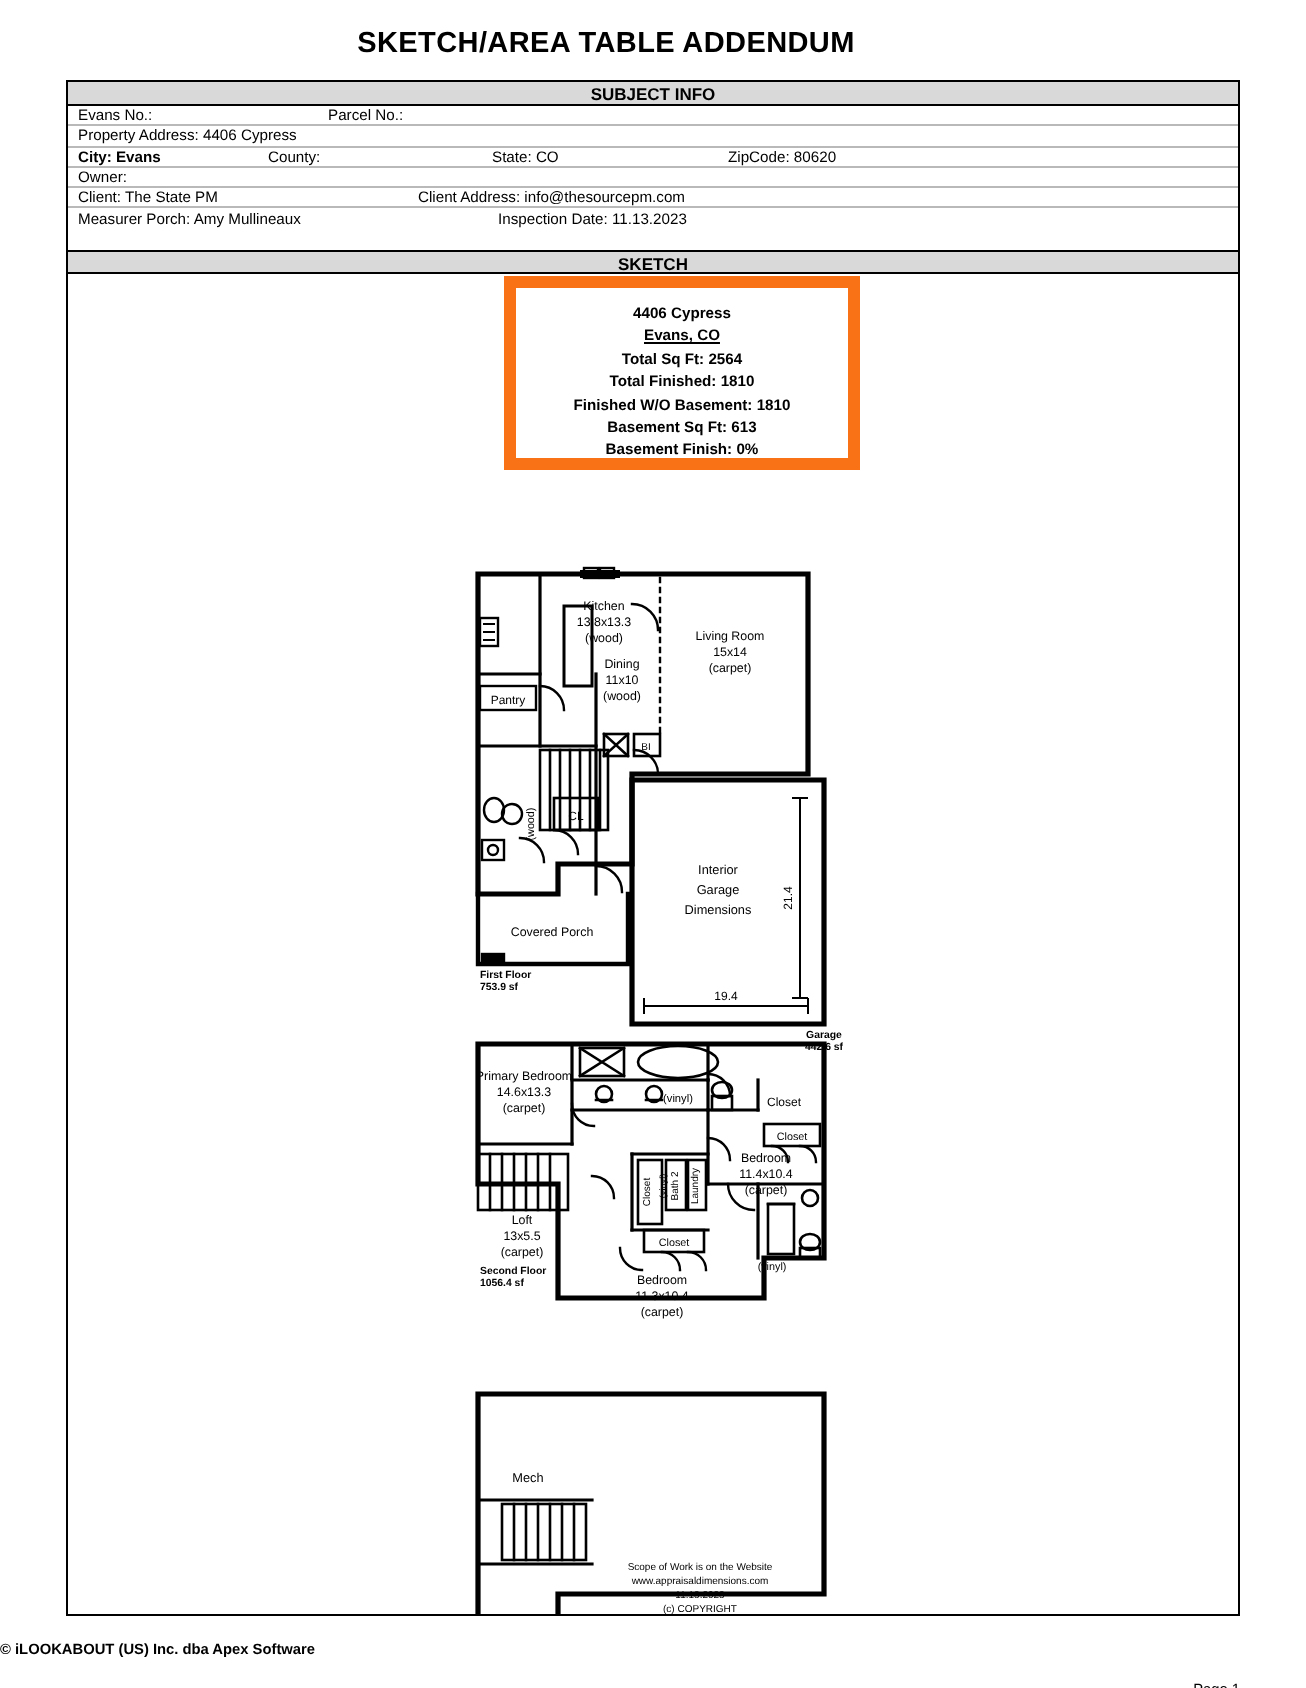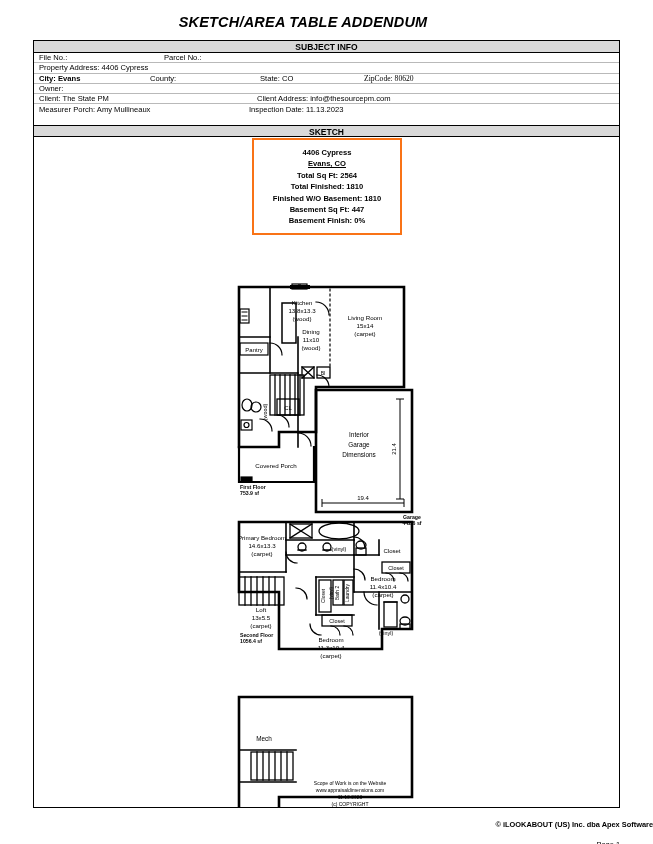--- a/index.html
+++ b/index.html
@@ -5,21 +5,21 @@
   html,body{margin:0;padding:0;background:#ffffff;}
   body{
     width:653px;height:844px;position:relative;overflow:hidden;
     font-family:"Liberation Sans",sans-serif;color:#000;
   }
   .page{position:absolute;left:0;top:0;width:653px;height:844px;}
 
   
   .doc-title{
     position:absolute;left:0;top:14px;width:606px;text-align:center;
-    font-size:14.5px;font-weight:bold;letter-spacing:.2px;font-style:italic;
+    font-size:14.5px;font-weight:bold;letter-spacing:.2px;
   }
 
   
   .frame{
     position:absolute;left:33px;top:40px;width:587px;height:768px;
     border:1px solid #000;box-sizing:border-box;
   }
 
   
   .band{
@@ -32,74 +32,74 @@
   .band.sketch{top:84px;height:12px;border-top:1px solid #000;}
   .inforow{
     position:absolute;left:0;width:585px;height:10.3px;
     border-bottom:1px solid #b9b9b9;box-sizing:border-box;
     font-size:7.6px;line-height:10.3px;
   }
   .inforow span{position:absolute;white-space:nowrap;}
 
   
   .summary{
-    position:absolute;left:252px;top:138px;width:150px;height:97px;
-    border:2px solid #f97316;background:#fff;box-sizing:border-box;
+    position:absolute;left:252px;top:138px;width:178px;height:97px;
+    border:6px solid #f97316;background:#fff;box-sizing:border-box;
     text-align:center;font-size:7.6px;font-weight:bold;padding-top:7px;
   }
   .summary div{line-height:11.4px;white-space:nowrap;}
   .summary .addr2{text-decoration:underline;}
 
   
   .sketch-area{position:absolute;left:0;top:96px;width:585px;height:670px;}
   svg{display:block;}
 
   
   .footer-center{
-    position:absolute;left:0;top:820px;width:653px;text-align:right;
+    position:absolute;left:0;top:820px;width:653px;text-align:left;
     font-size:7.4px;font-weight:bold;
   }
   .footer-right{
     position:absolute;right:33px;top:840px;font-size:7.4px;
   }
 </style>
 </head>
 <body>
 
 <div class="page">
 
   <div class="doc-title">SKETCH/AREA TABLE ADDENDUM</div>
 
   <div class="frame">
 
     <div class="band subject">SUBJECT INFO</div>
 
     <div class="inforow" style="top:12px;">
-      <span style="left:5px;">File No.:</span>
+      <span style="left:5px;">Evans No.:</span>
       <span style="left:130px;">Parcel No.:</span>
     </div>
 
     <div class="inforow" style="top:22.3px;">
       <span style="left:5px;">Property Address: 4406 Cypress</span>
     </div>
 
     <div class="inforow" style="top:32.6px;">
       <span style="left:5px;font-weight:bold;">City: Evans</span>
-      <span style="left:116px;text-align:right;">County:</span>
-      <span style="left:226px;">State: CO</span>
-      <span style="left:330px;font-family:Liberation Serif, serif;">ZipCode: 80620</span>
+      <span style="left:100px;text-align:right;">County:</span>
+      <span style="left:212px;">State: CO</span>
+      <span style="left:330px;">ZipCode: 80620</span>
     </div>
 
     <div class="inforow" style="top:42.9px;">
       <span style="left:5px;">Owner:</span>
     </div>
 
     <div class="inforow" style="top:53.2px;">
       <span style="left:5px;">Client: The State PM</span>
-      <span style="left:175px;margin-left:48px;">Client Address: info@thesourcepm.com</span>
+      <span style="left:175px;">Client Address: info@thesourcepm.com</span>
     </div>
 
     <div class="inforow" style="top:63.5px;border-bottom:none;">
       <span style="left:5px;">Measurer Porch: Amy Mullineaux</span>
       <span style="left:215px;">Inspection Date: 11.13.2023</span>
     </div>
 
     <div class="band sketch">SKETCH</div>
 
     <div class="sketch-area">
@@ -324,20 +324,20 @@
     </div>
 
   </div>
 
   <div class="summary">
     <div>4406 Cypress</div>
     <div class="addr2">Evans, CO</div>
     <div>Total Sq Ft:  2564</div>
     <div>Total Finished:  1810</div>
     <div>Finished W/O Basement:  1810</div>
-    <div>Basement Sq Ft:  447</div>
+    <div>Basement Sq Ft:  613</div>
     <div>Basement Finish:  0%</div>
   </div>
 
   <div class="footer-center">© iLOOKABOUT (US) Inc. dba Apex Software</div>
   <div class="footer-right">Page 1</div>
 
 </div>
 
 </body></html>

